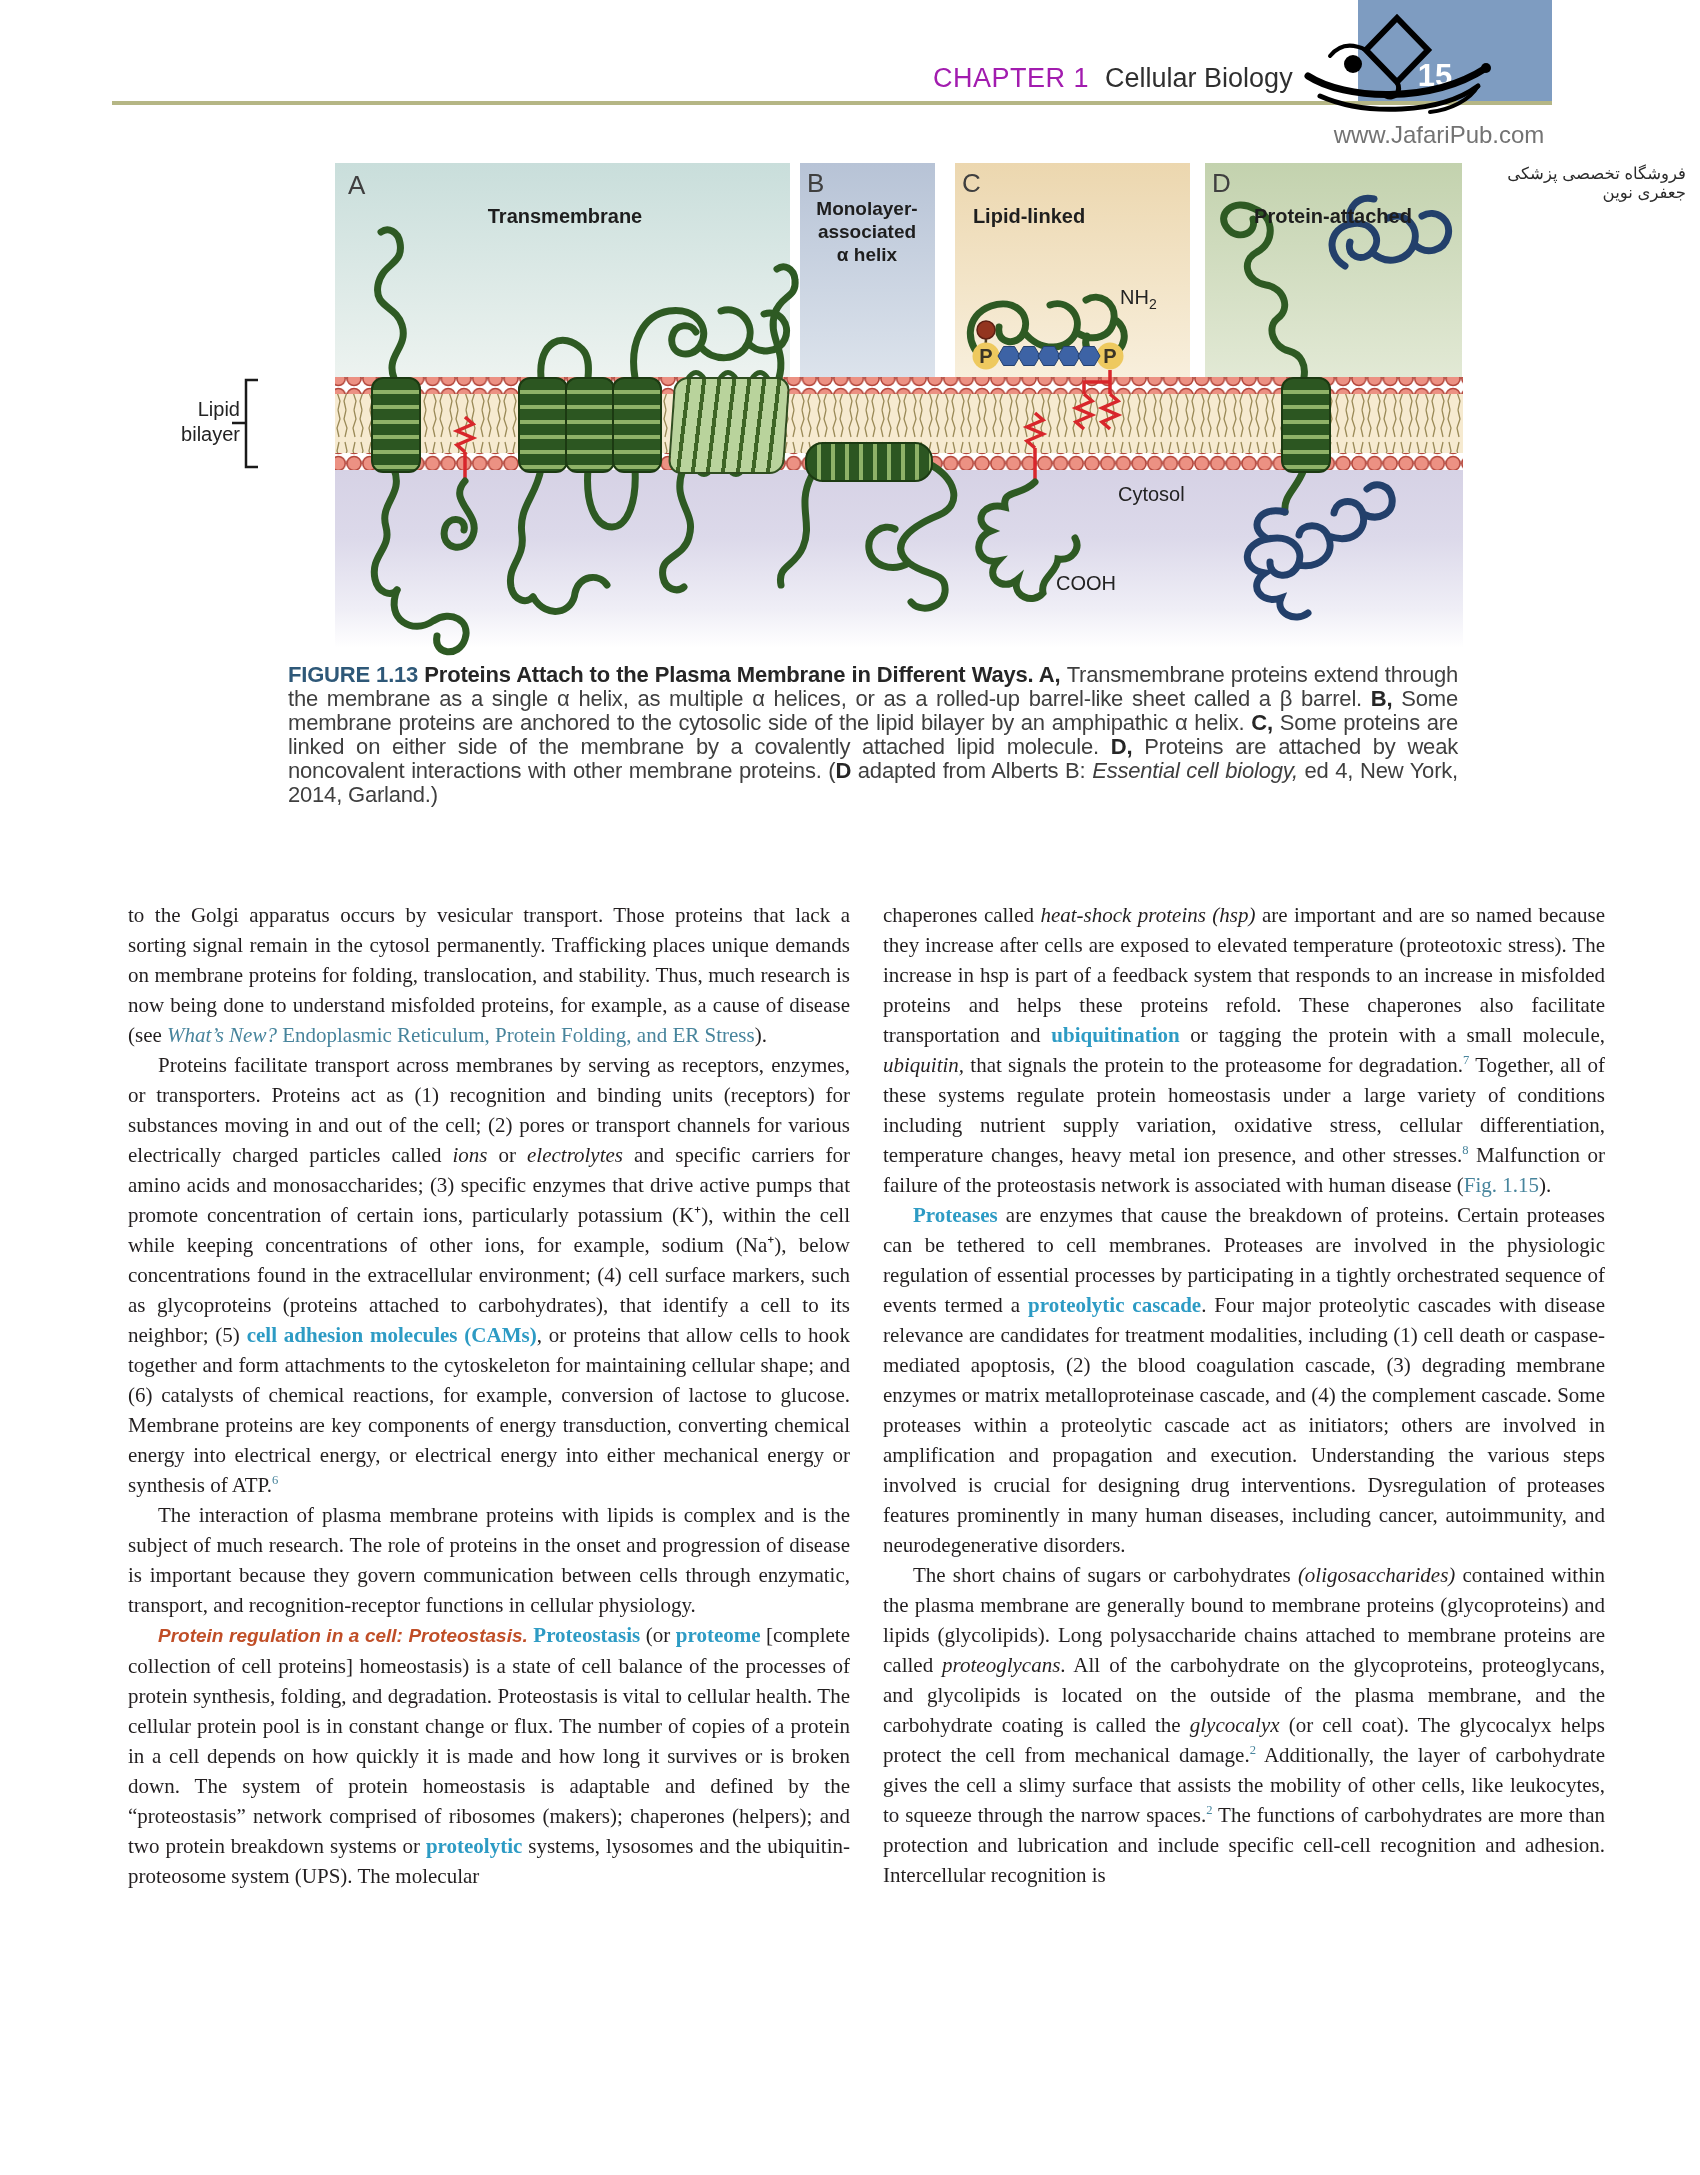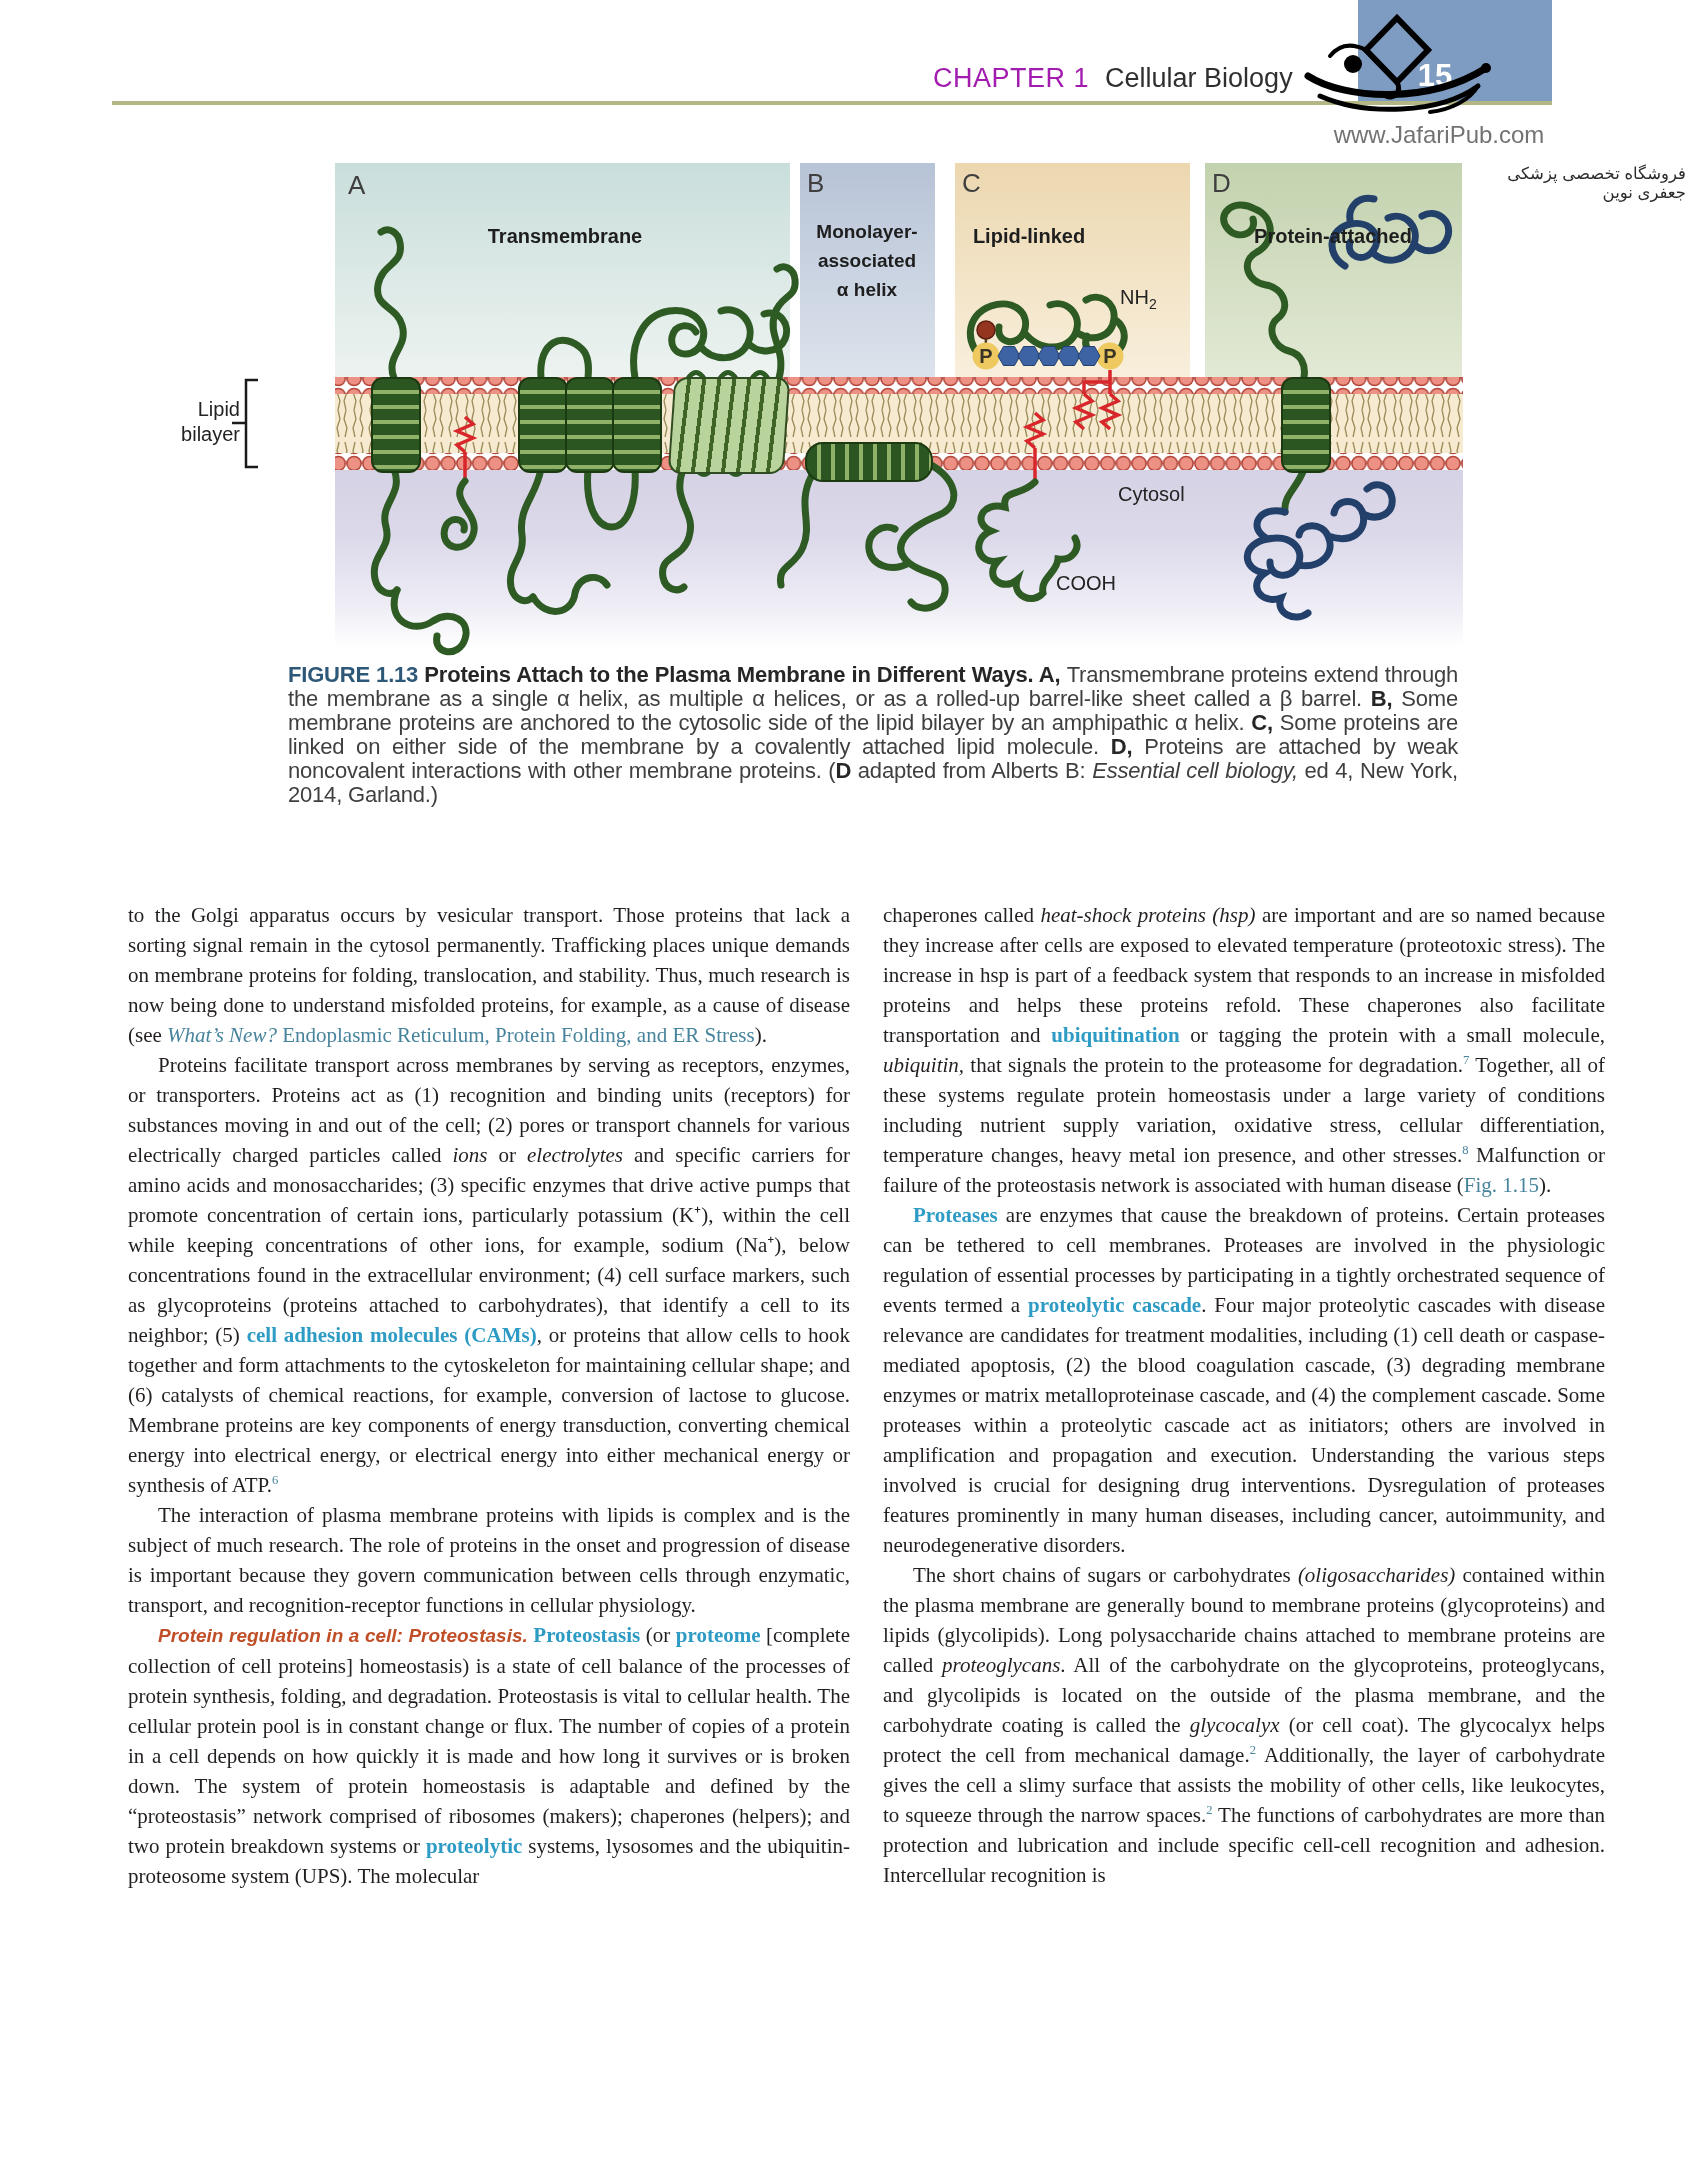--- a/index.html
+++ b/index.html
@@ -23,23 +23,23 @@
   .panel-a{left:335px;top:163px;width:455px;height:215px;}
   .panel-b{left:800px;top:163px;width:135px;height:215px;}
   .panel-c{left:955px;top:163px;width:235px;height:215px;}
   .panel-d{left:1205px;top:163px;width:257px;height:215px;}
   .cytosol-bg{left:335px;top:470px;width:1128px;height:178px;z-index:1;
      background:linear-gradient(180deg,#d6d2e5 0%,#dcd9ea 38%,#efeef6 78%,#ffffff 100%);}
   .fig-svg{left:95px;top:115px;z-index:3;}
   .panel-letter{font-size:26px;color:#3f3f3f;z-index:6;}
   .pl-a{left:348px;top:170px;} .pl-b{left:807px;top:168px;}
   .pl-c{left:962px;top:168px;} .pl-d{left:1212px;top:168px;}
-  .panel-title{font-weight:bold;font-size:20px;color:#1e1e1e;text-align:center;z-index:6;white-space:pre-line;margin-top:20px;}
+  .panel-title{font-weight:bold;font-size:20px;color:#1e1e1e;text-align:center;z-index:6;white-space:pre-line;}
   .pt-a{left:445px;top:205px;width:240px;}
-  .pt-b{left:782px;top:197px;width:170px;font-size:19px;line-height:29px;}
+  .pt-b{left:782px;top:197px;width:170px;font-size:19px;line-height:23px;}
   .pt-c{left:944px;top:205px;width:170px;}
   .pt-d{left:1233px;top:205px;width:200px;}
   .fig-label{font-size:20px;color:#232323;z-index:6;}
   .lbl-nh2{left:1120px;top:286px;} .lbl-nh2 sub{font-size:14px;}
   .lbl-cytosol{left:1118px;top:483px;}
   .lbl-cooh{left:1056px;top:572px;}
   .lbl-bilayer{left:140px;top:397px;width:100px;text-align:right;line-height:25px;white-space:pre-line;}
   .watermark-fa{left:1468px;top:164px;width:218px;text-align:right;font-size:16.5px;color:#2b2b2b;z-index:6;}
 
   

